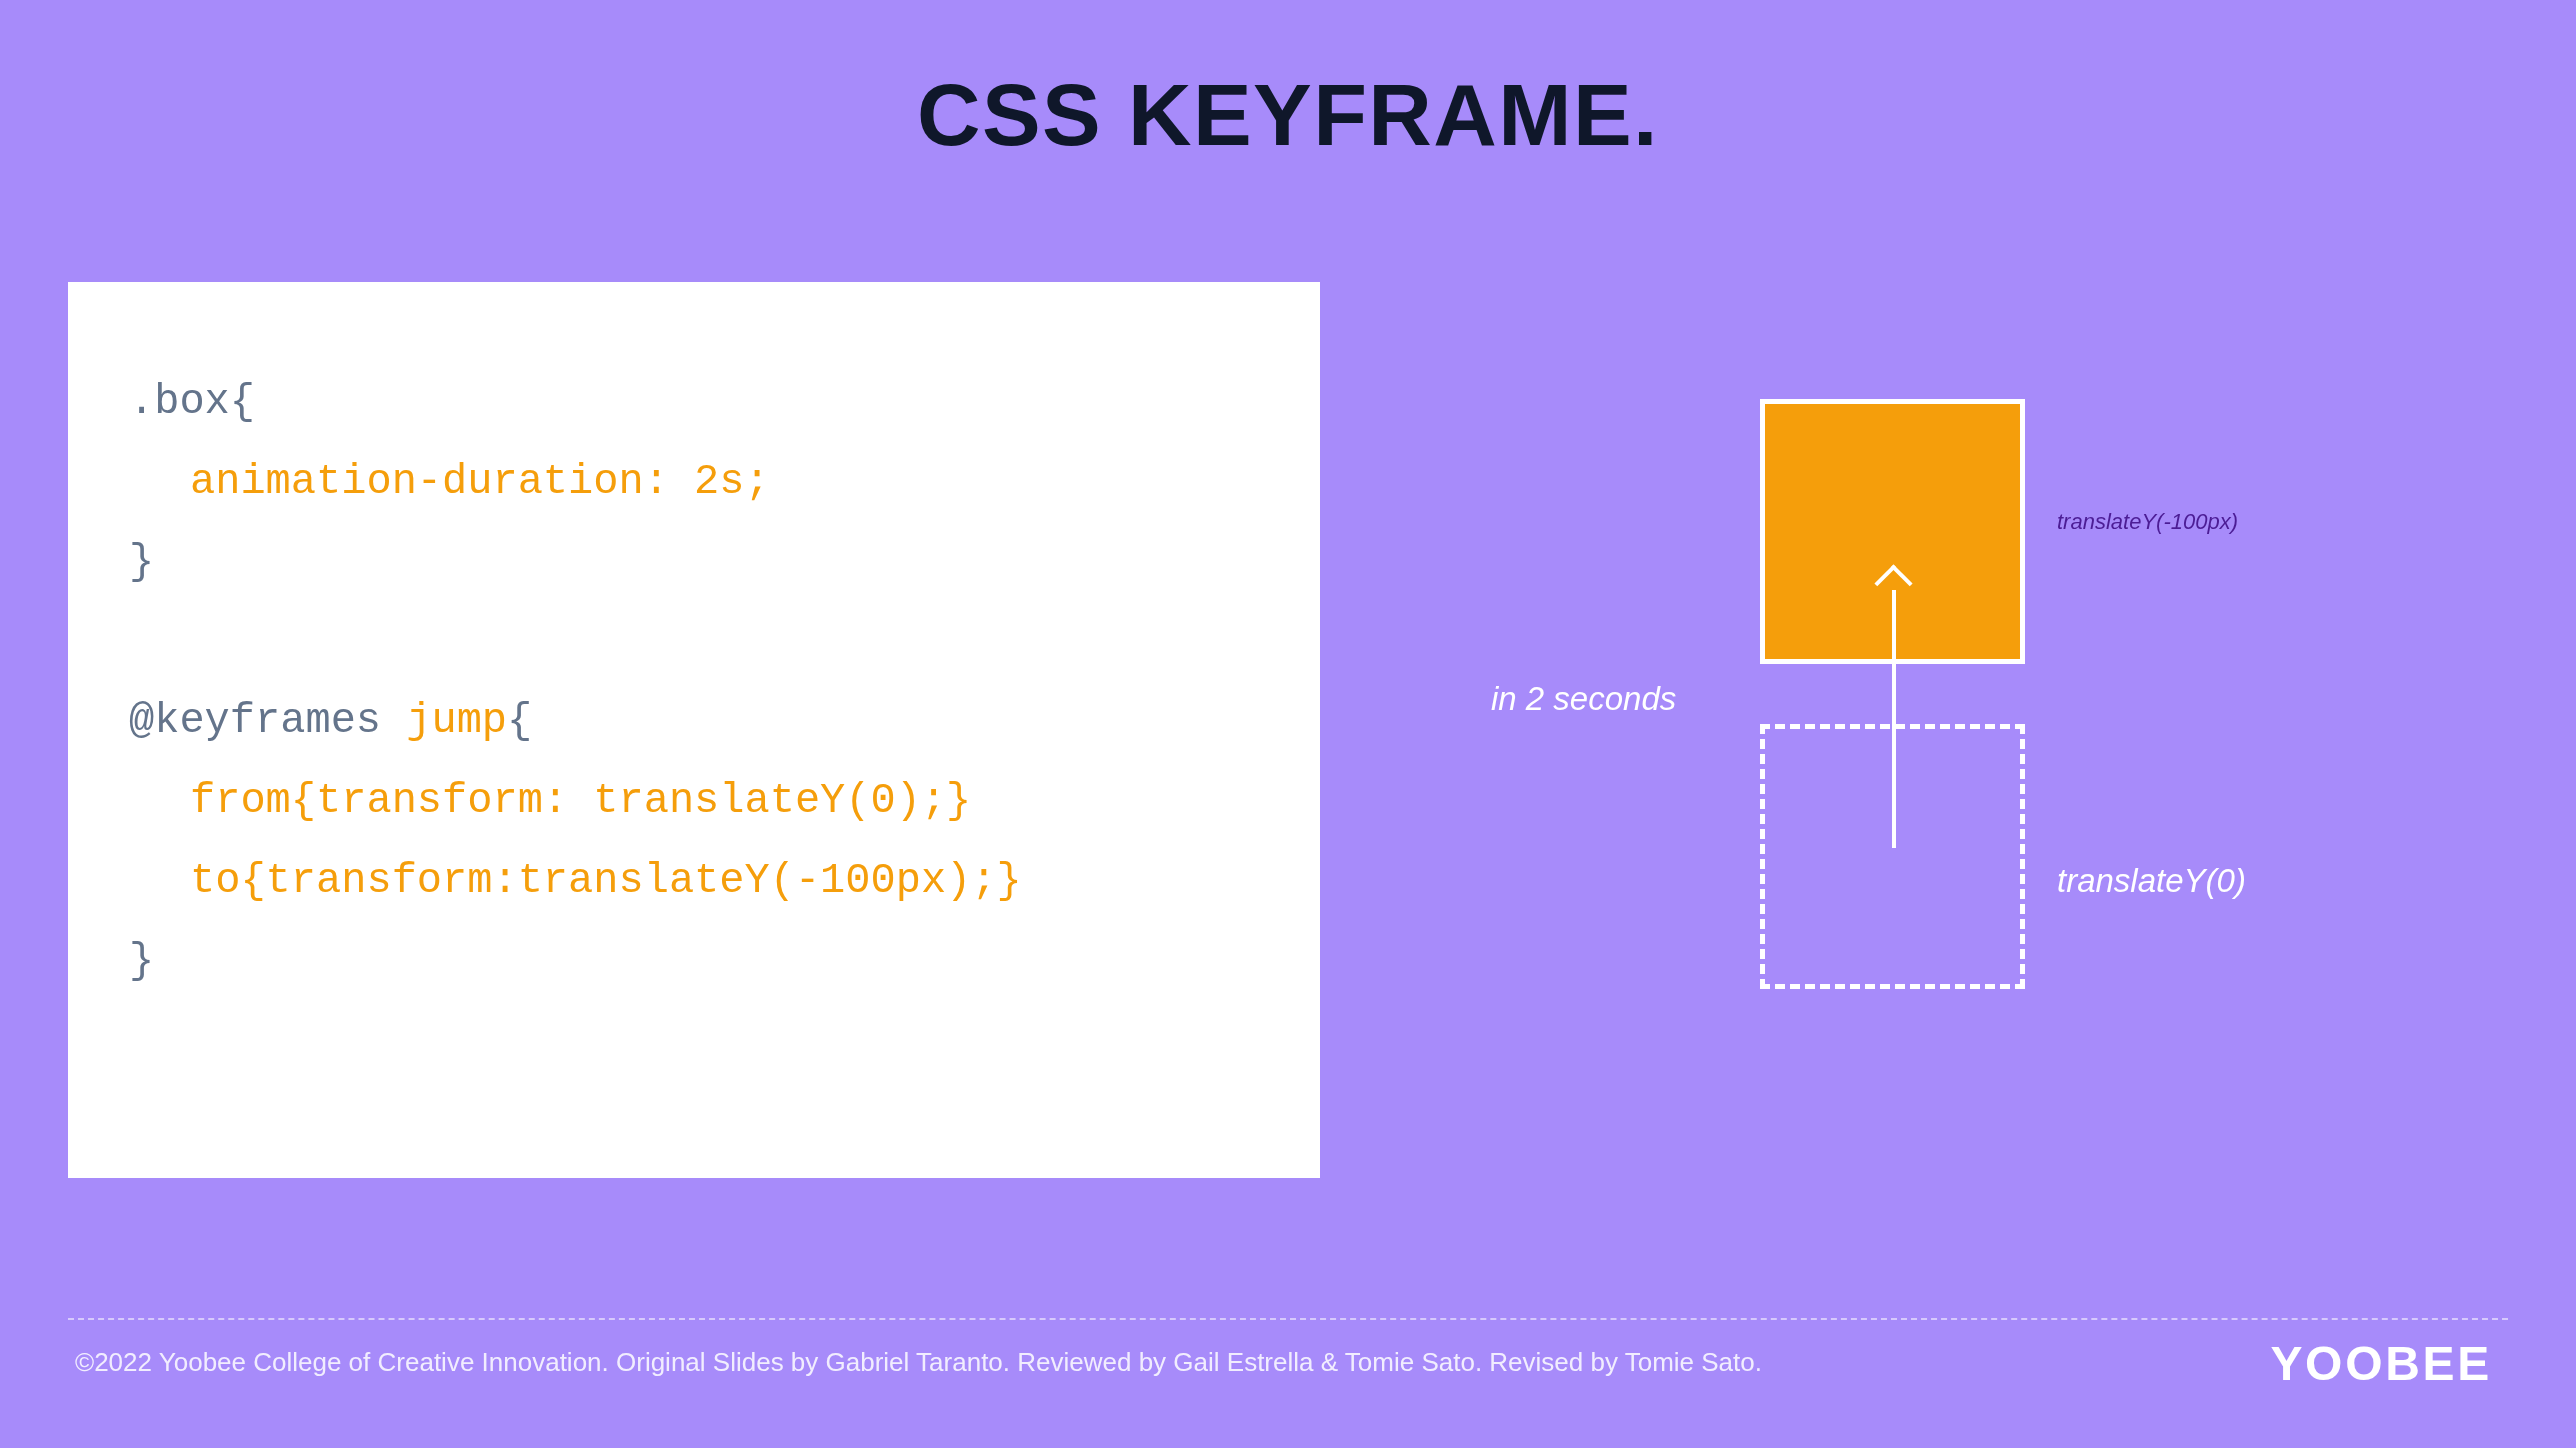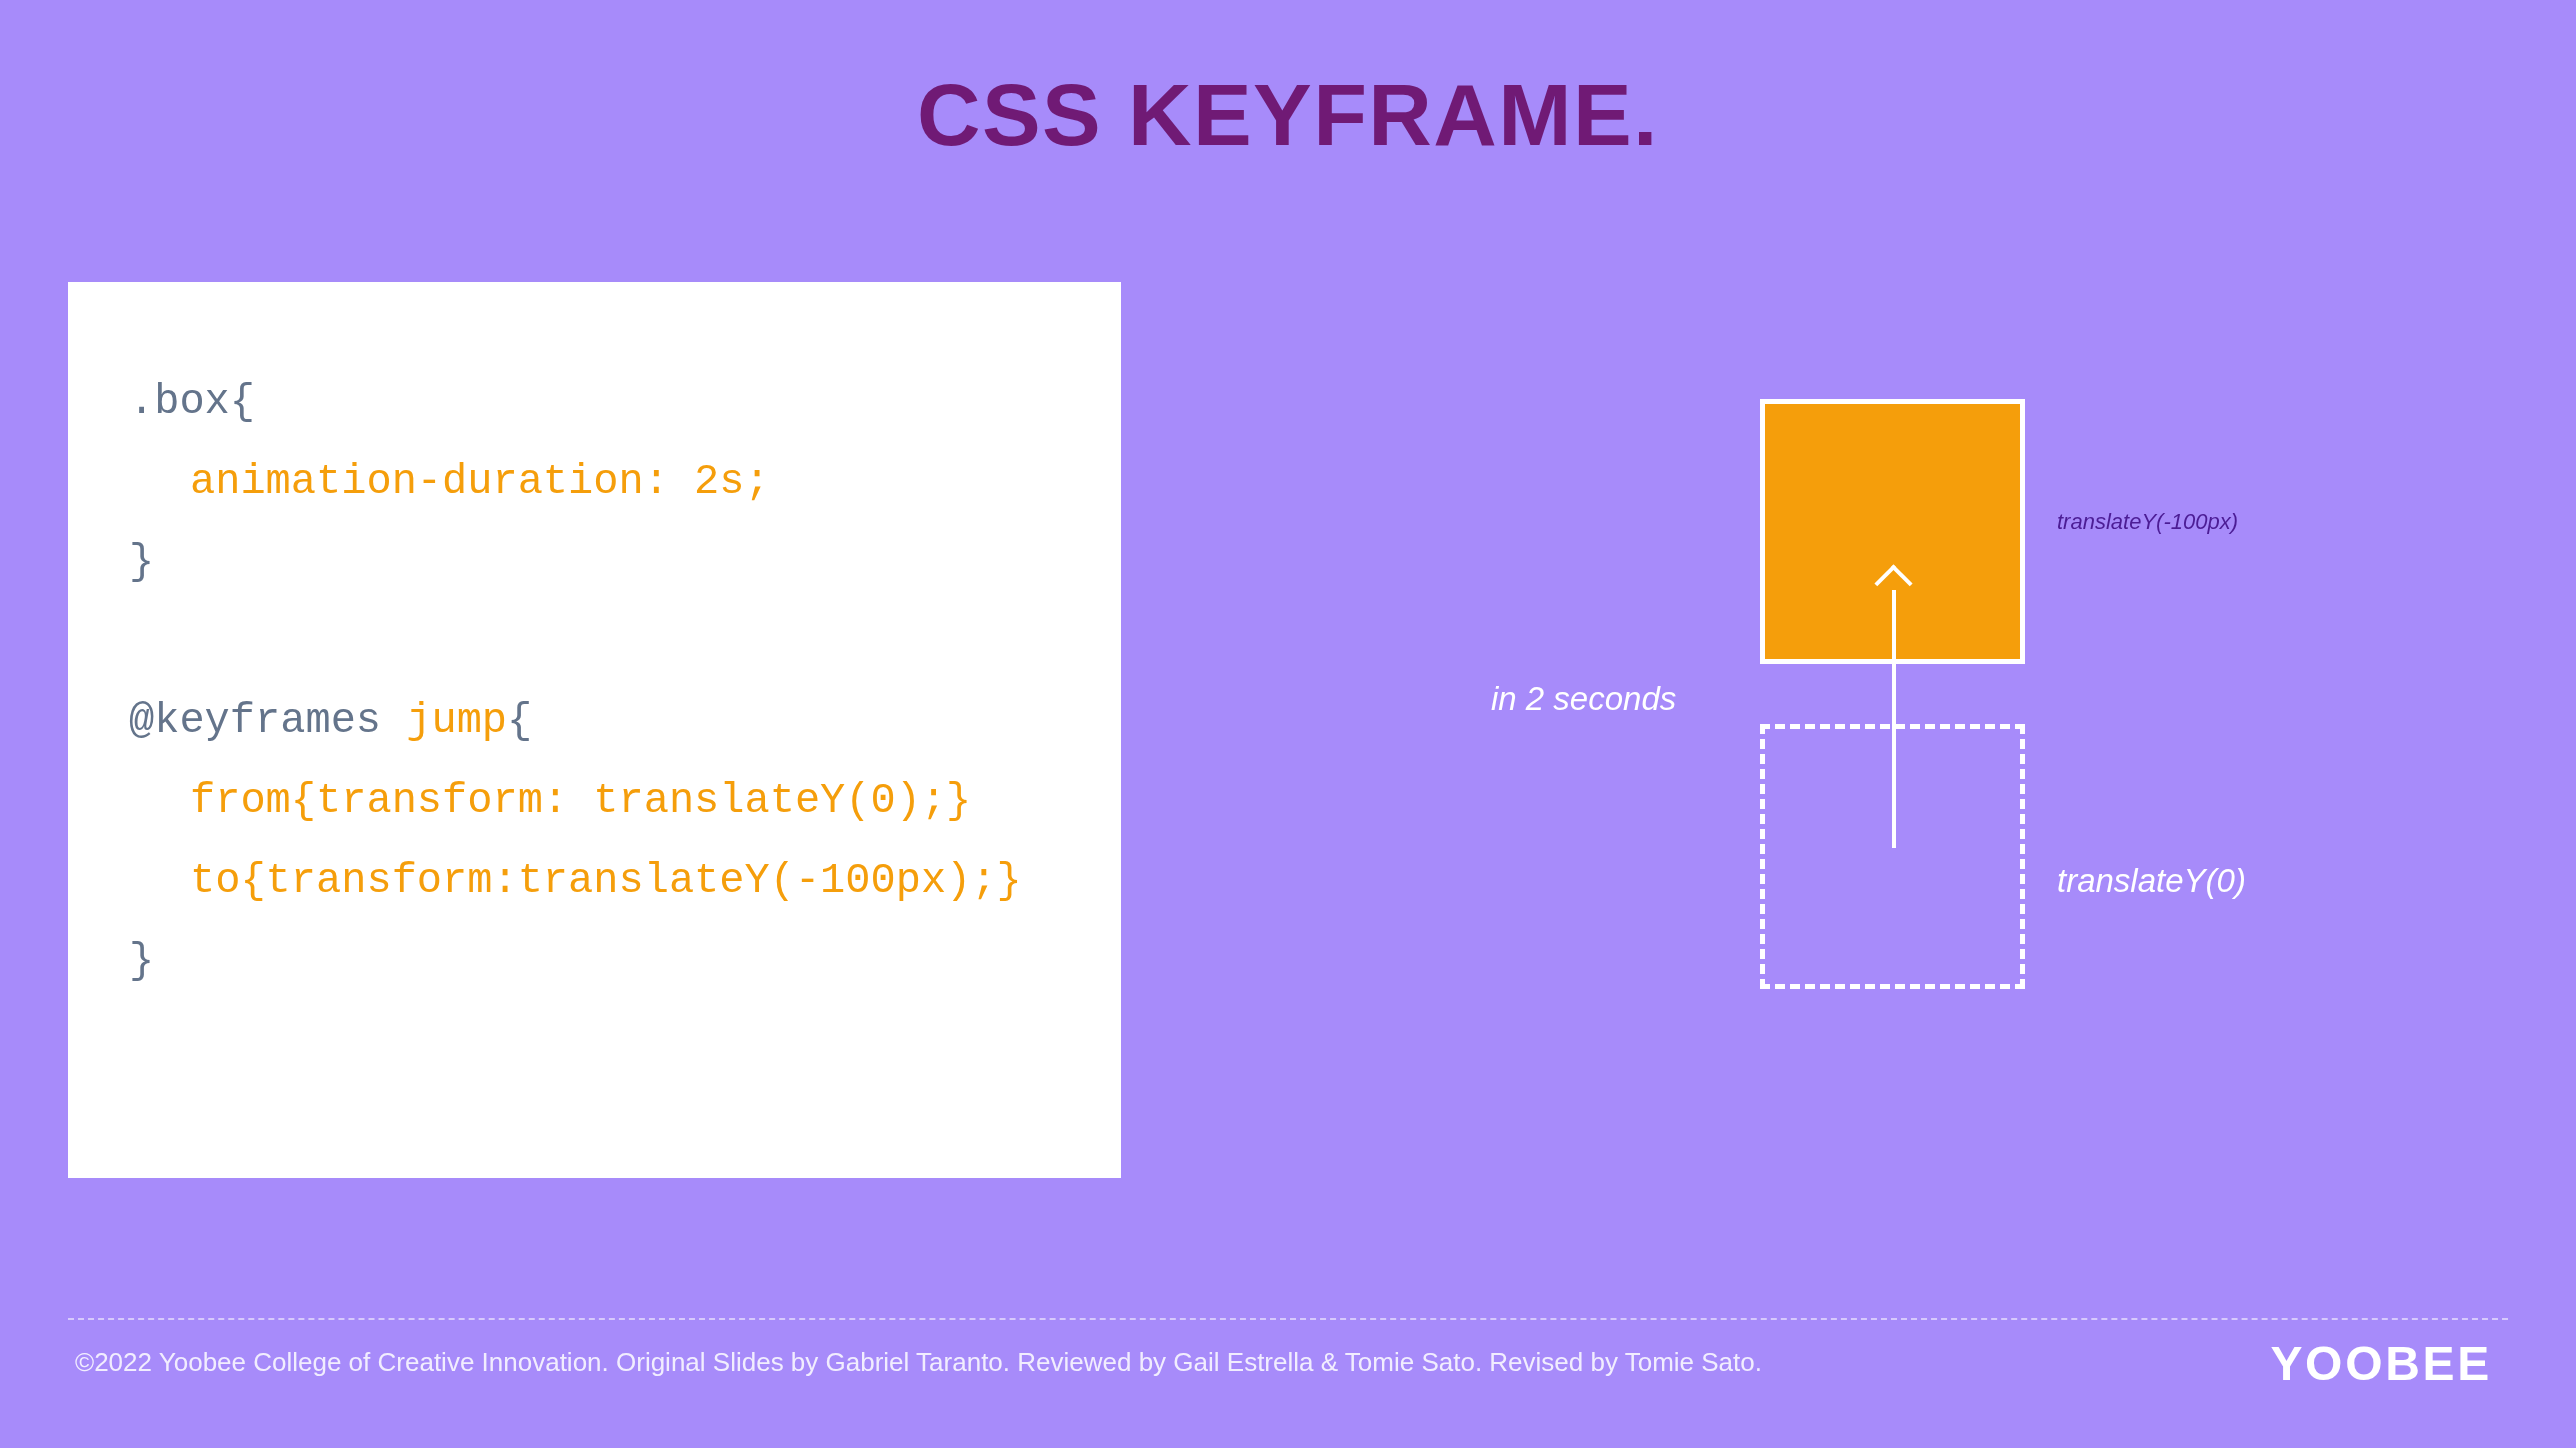--- a/index.html
+++ b/index.html
@@ -12,33 +12,33 @@
       width: 2576px;
       height: 1449px;
       background: #a78bfa;
       font-family: Arial, Helvetica, sans-serif;
       position: relative;
       overflow: hidden;
     }
     
     .slide-title {
       text-align: center;
-      color: #701a75;
+      color: #0f172a;
       font-size: 88px;
       font-weight: 900;
       letter-spacing: 1.4px;
       padding-top: 64px;
       font-family: Arial, Helvetica, sans-serif;
     }
     
     .code-block {
       position: absolute;
       left: 68px;
       top: 282px;
-      width: 1053px;
+      width: 1252px;
       height: 896px;
       background: #ffffff;
       padding: 81px 61px;
       font-family: 'Courier New', Courier, monospace;
       font-size: 42px;
       line-height: 1.9;
     }
     
     .code-line {
       white-space: pre;

